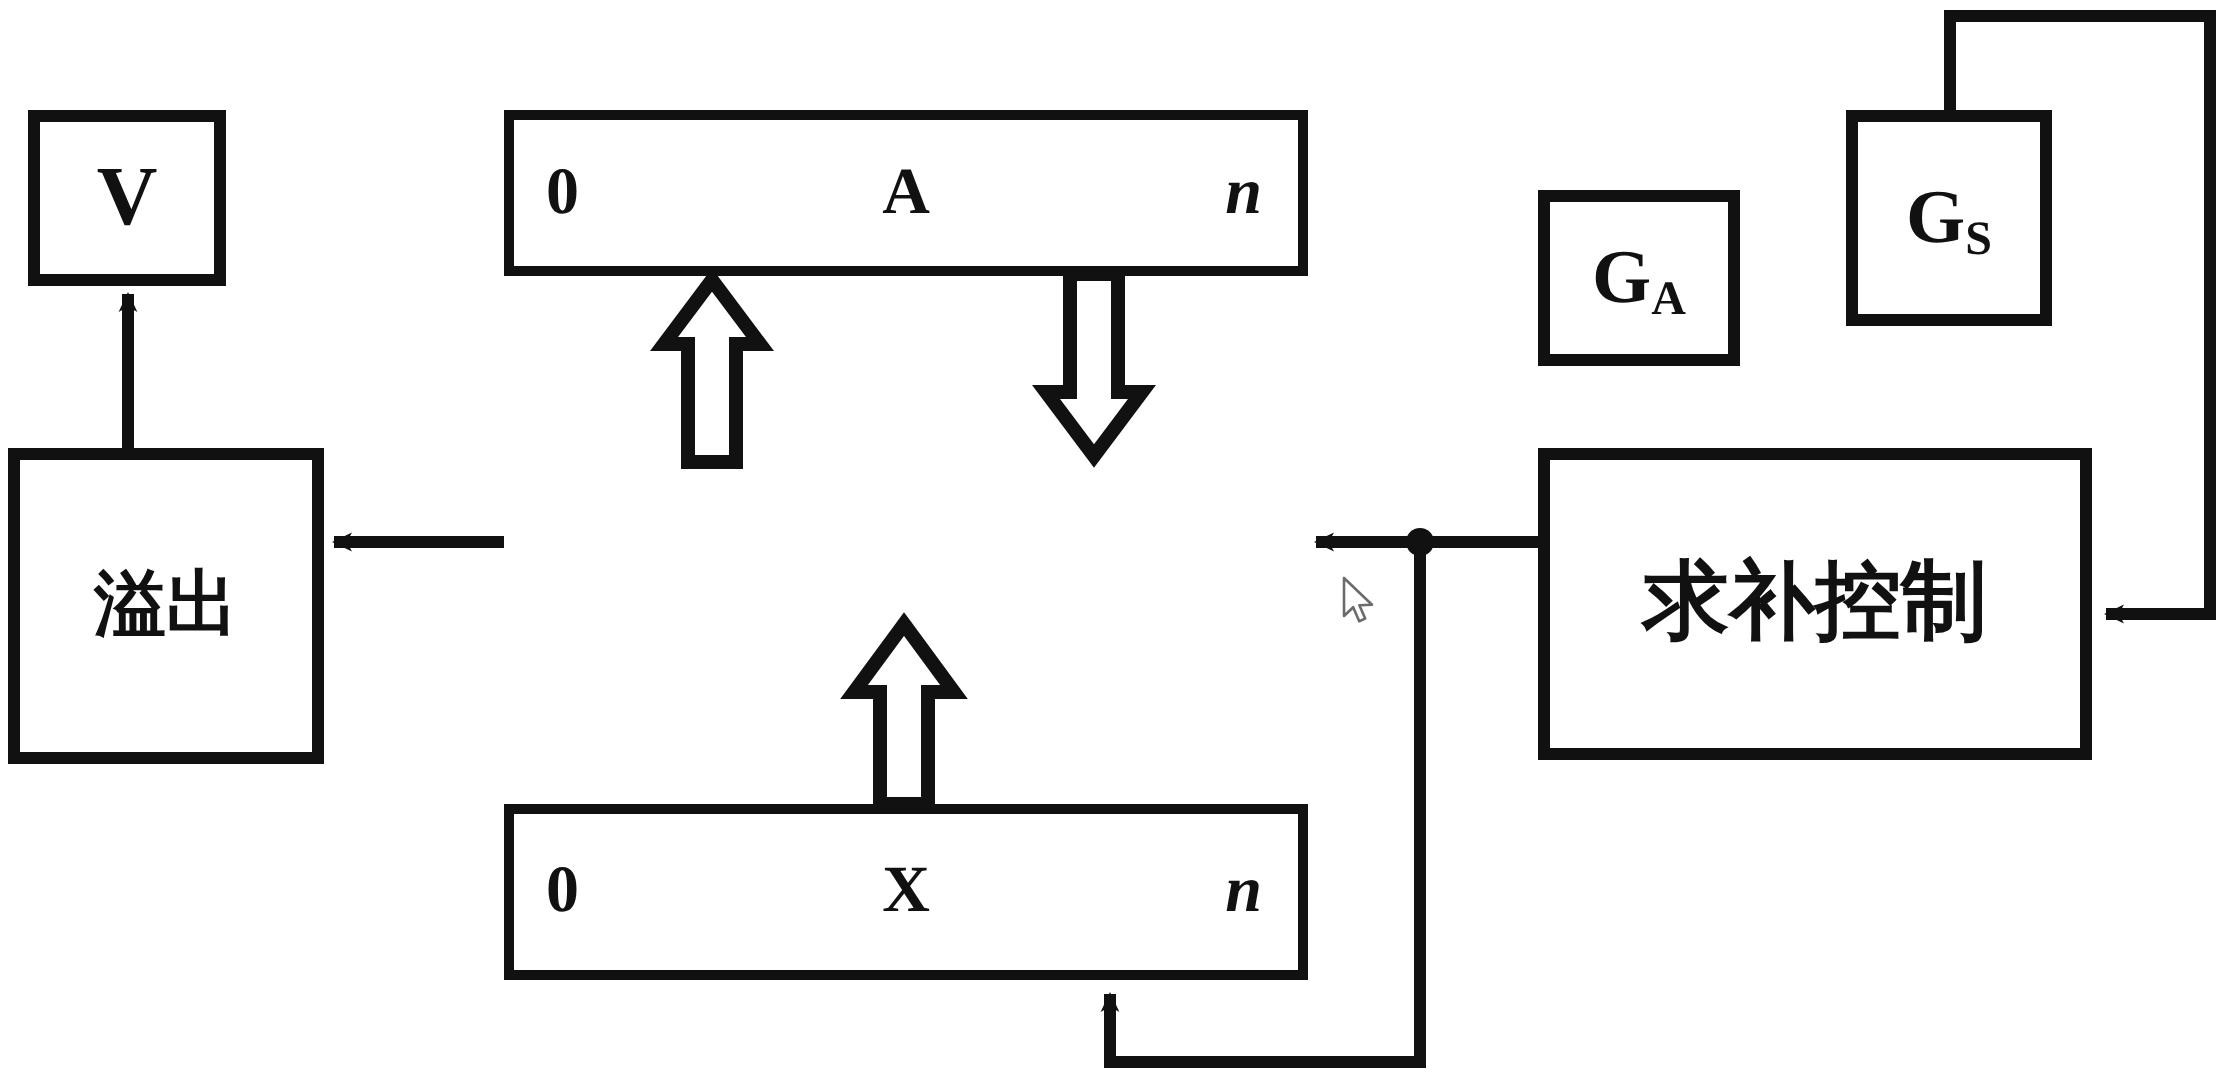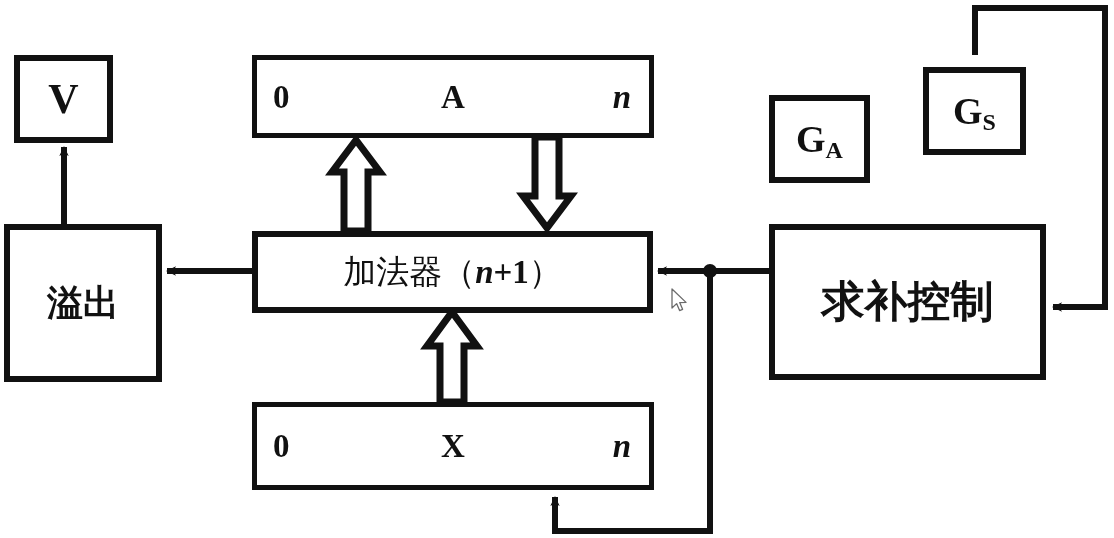--- a/index.html
+++ b/index.html
@@ -74,21 +74,21 @@
     font-weight: bold;
     font-style: italic;
   }
 
   
   #box-x { left: 252px; top: 402px; width: 402px; height: 88px;
            justify-content: flex-start; }
 
   
   #box-ga { left: 769px; top: 55px; width: 101px; height: 88px; margin-top: 40px; }
-  #box-gs { left: 923px; top: 55px; width: 103px; height: 88px; margin-top: 12px; }
+  #box-gs { left: 923px; top: 55px; width: 103px; height: 108px; }
   .g-label {
     font-size: 38px;
     font-weight: bold;
     line-height: 1;
     white-space: nowrap;
   }
   .g-label sub {
     font-size: 24px;
     vertical-align: baseline;
     position: relative;
@@ -206,23 +206,20 @@
   <div class="box" id="box-gs">
     <span class="g-label"><span>G</span><sub>S</sub></span>
   </div>
 
   <div class="box" id="box-ovf">
     <div class="cjk-two">
       <div>溢出</div>
     </div>
   </div>
 
-  <div class="box" id="box-adder">
-    <span class="adder-label"><span>加法器（</span><span class="ital">n</span><span class="num">+1</span><span>）</span></span>
-  </div>
 
   <div class="box" id="box-ctrl">
     <div class="cjk-two">
       <div>求补控制</div>
     </div>
   </div>
 
   <div class="box reg" id="box-x">
     <div class="reg-inner">
       <span class="reg-left">0</span>

